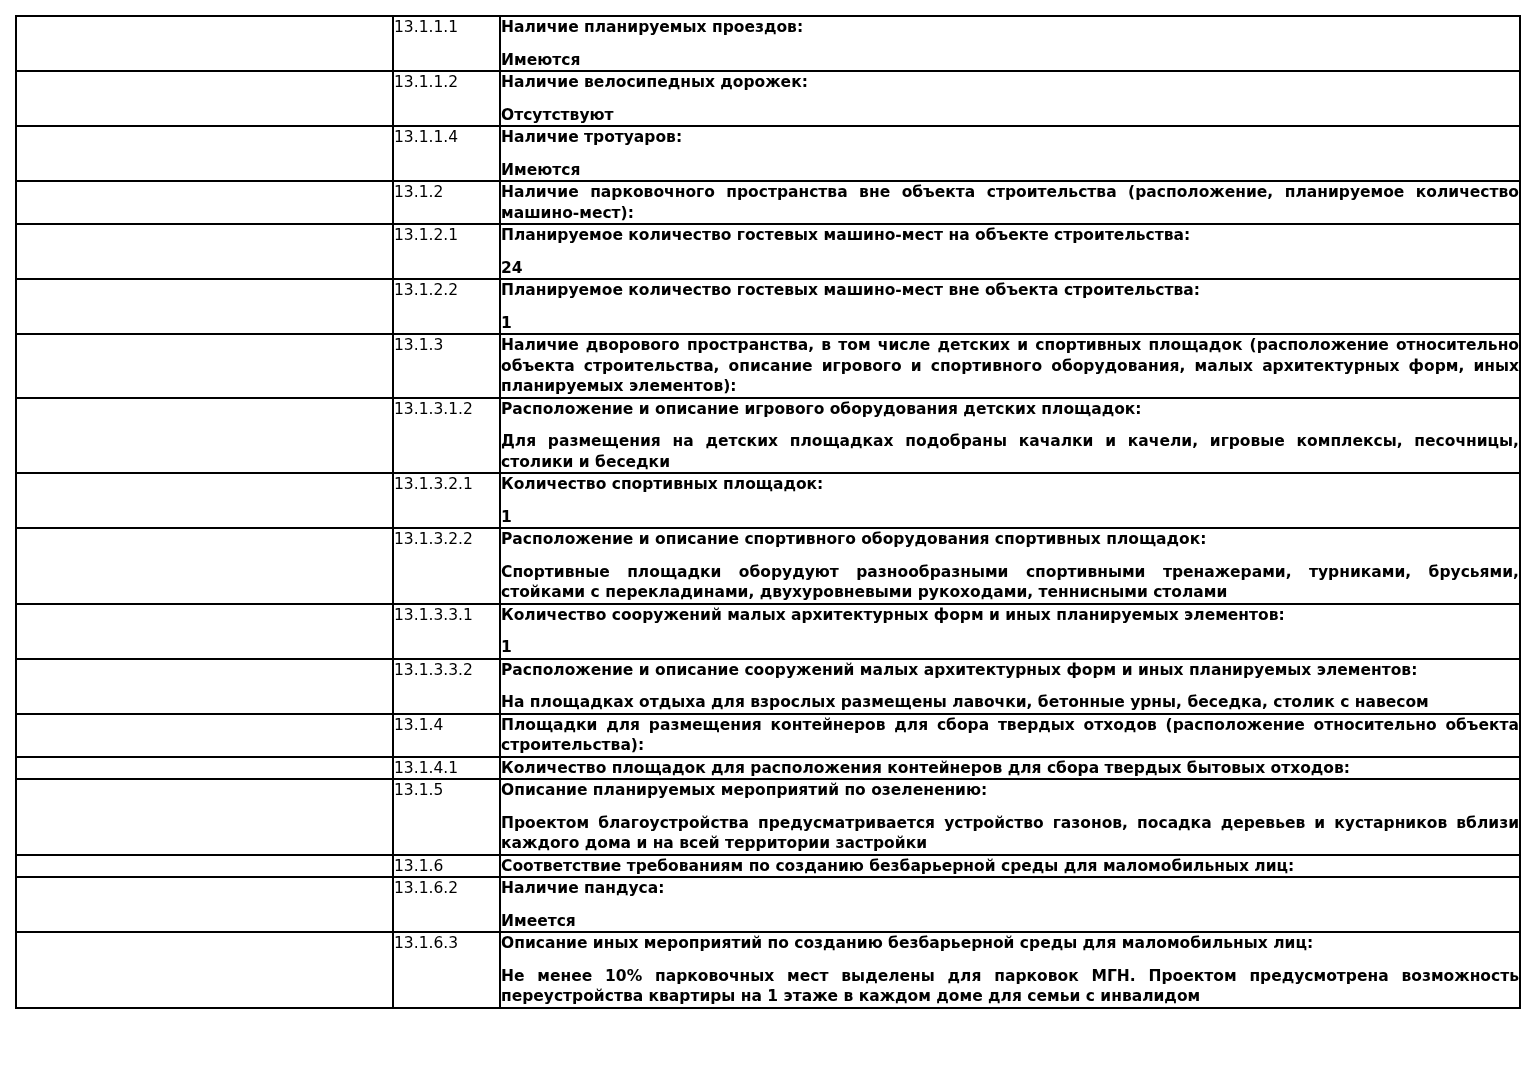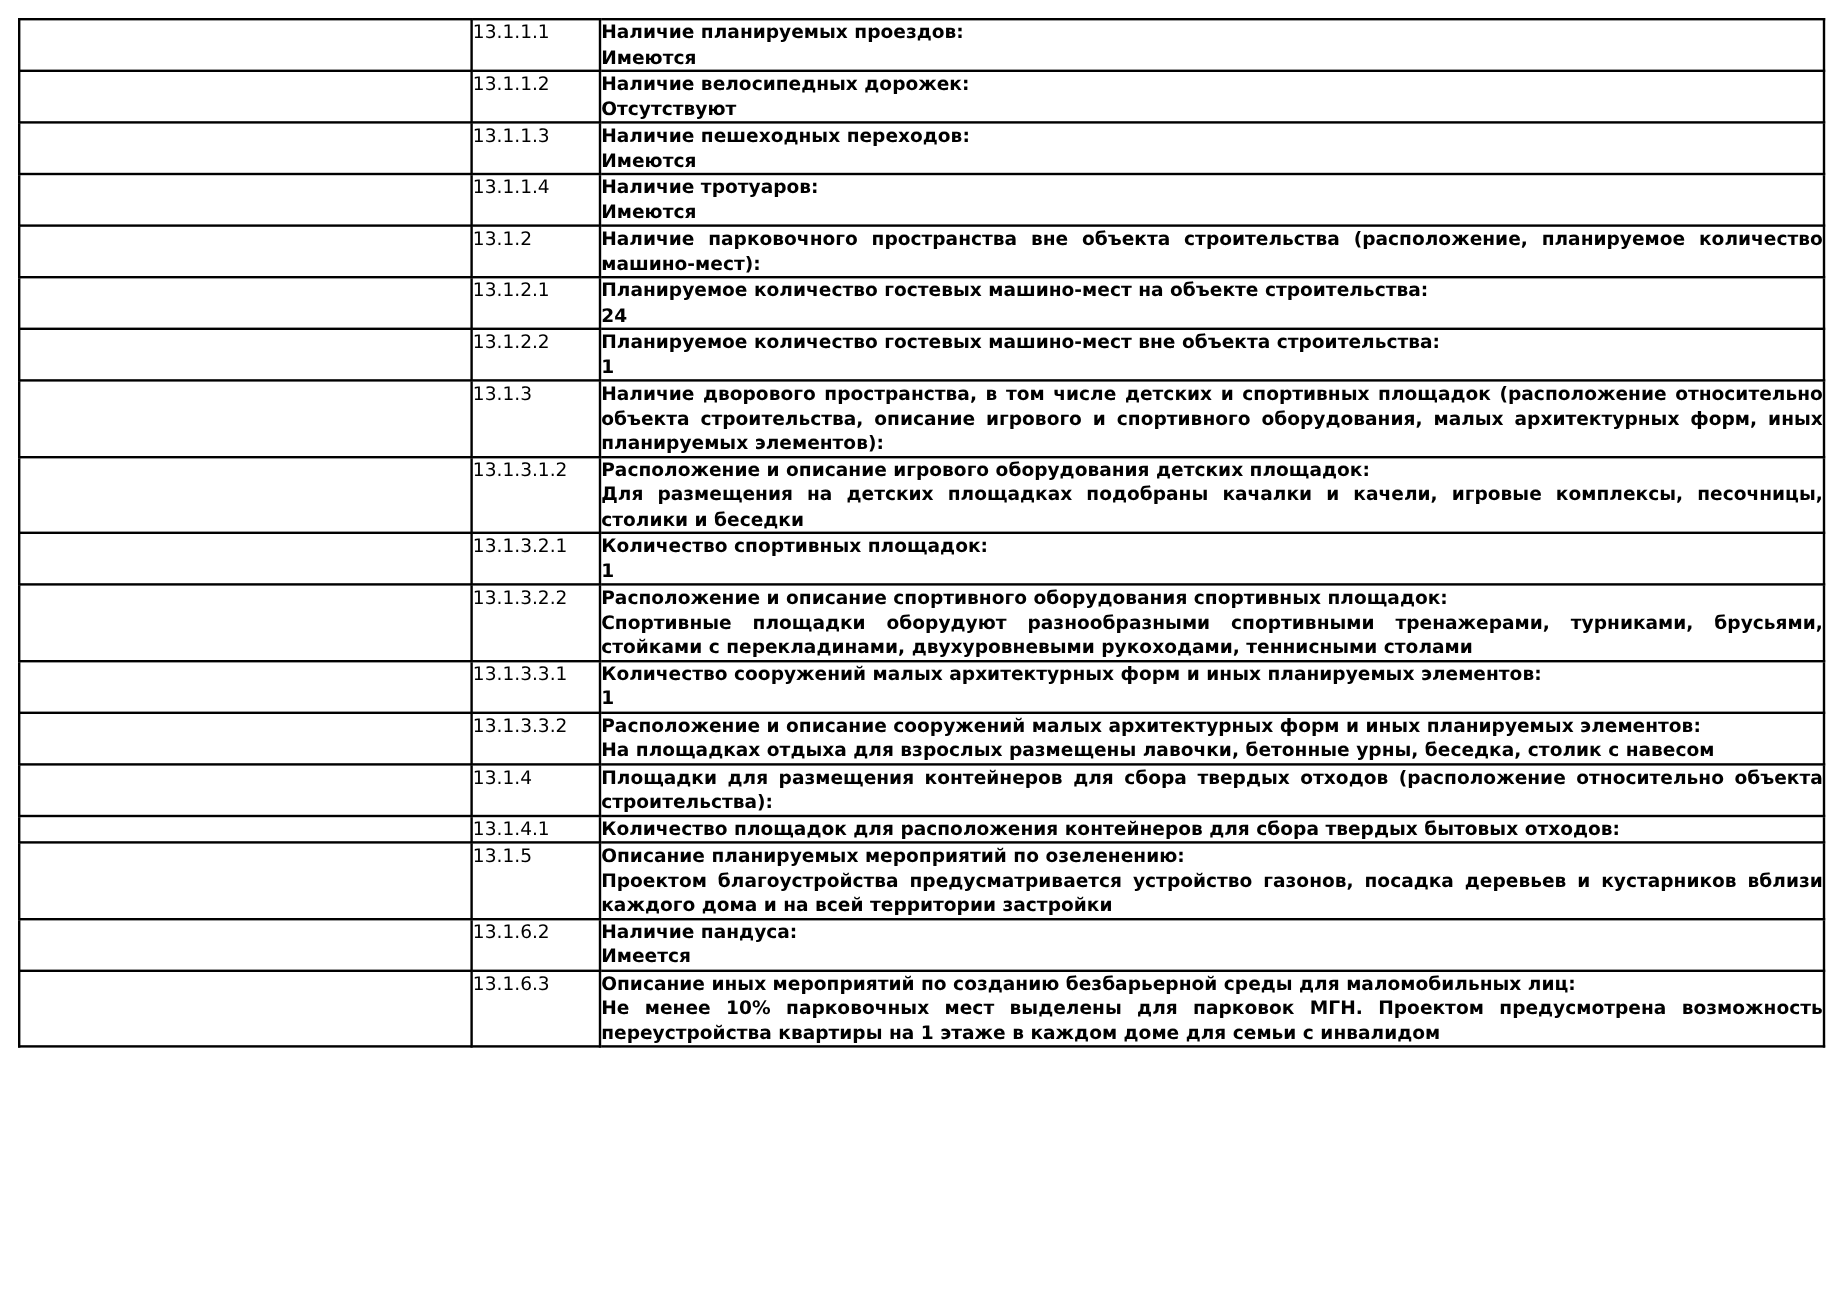--- a/index.html
+++ b/index.html
@@ -36,21 +36,21 @@
     width: 105px;
     vertical-align: middle;
     padding: 1px 2px 1px 4px;
   }
   td.col-text {
     width: 1018px;
     padding: 1px 4px 2px 5px;
     text-align: justify;
   }
   .item-label { font-weight: bold; }
-  .item-value { font-weight: bold; }
+  .item-value { font-weight: bold; margin-top: 12px; }
 </style>
 </head>
 <body>
 
 <div class="doc-wrap">
   <table class="decl-table">
     <tbody>
   <tr>
     <td class="col-empty"></td>
     <td class="col-num">
@@ -66,30 +66,20 @@
     <td class="col-empty"></td>
     <td class="col-num">
       <span>13.1.1.2</span>
     </td>
     <td class="col-text">
       <div class="item-label">Наличие велосипедных дорожек:</div>
       <div class="item-value">Отсутствуют</div>
     </td>
   </tr>
 
-  <tr>
-    <td class="col-empty"></td>
-    <td class="col-num">
-      <span>13.1.1.3</span>
-    </td>
-    <td class="col-text">
-      <div class="item-label">Наличие пешеходных переходов:</div>
-      <div class="item-value">Имеются</div>
-    </td>
-  </tr>
 
   <tr>
     <td class="col-empty"></td>
     <td class="col-num">
       <span>13.1.1.4</span>
     </td>
     <td class="col-text">
       <div class="item-label">Наличие тротуаров:</div>
       <div class="item-value">Имеются</div>
     </td>
@@ -222,20 +212,30 @@
     <td class="col-empty"></td>
     <td class="col-num">
       <span>13.1.5</span>
     </td>
     <td class="col-text">
       <div class="item-label">Описание планируемых мероприятий по озеленению:</div>
       <div class="item-value">Проектом благоустройства предусматривается устройство газонов, посадка деревьев и кустарников вблизи каждого дома и на всей территории застройки</div>
     </td>
   </tr>
 
+  <tr>
+    <td class="col-empty"></td>
+    <td class="col-num">
+      <span>13.1.6</span>
+    </td>
+    <td class="col-text">
+      <div class="item-label">Соответствие требованиям по созданию безбарьерной среды для маломобильных лиц:</div>
+
+    </td>
+  </tr>
 
 
   <tr>
     <td class="col-empty"></td>
     <td class="col-num">
       <span>13.1.6.2</span>
     </td>
     <td class="col-text">
       <div class="item-label">Наличие пандуса:</div>
       <div class="item-value">Имеется</div>

